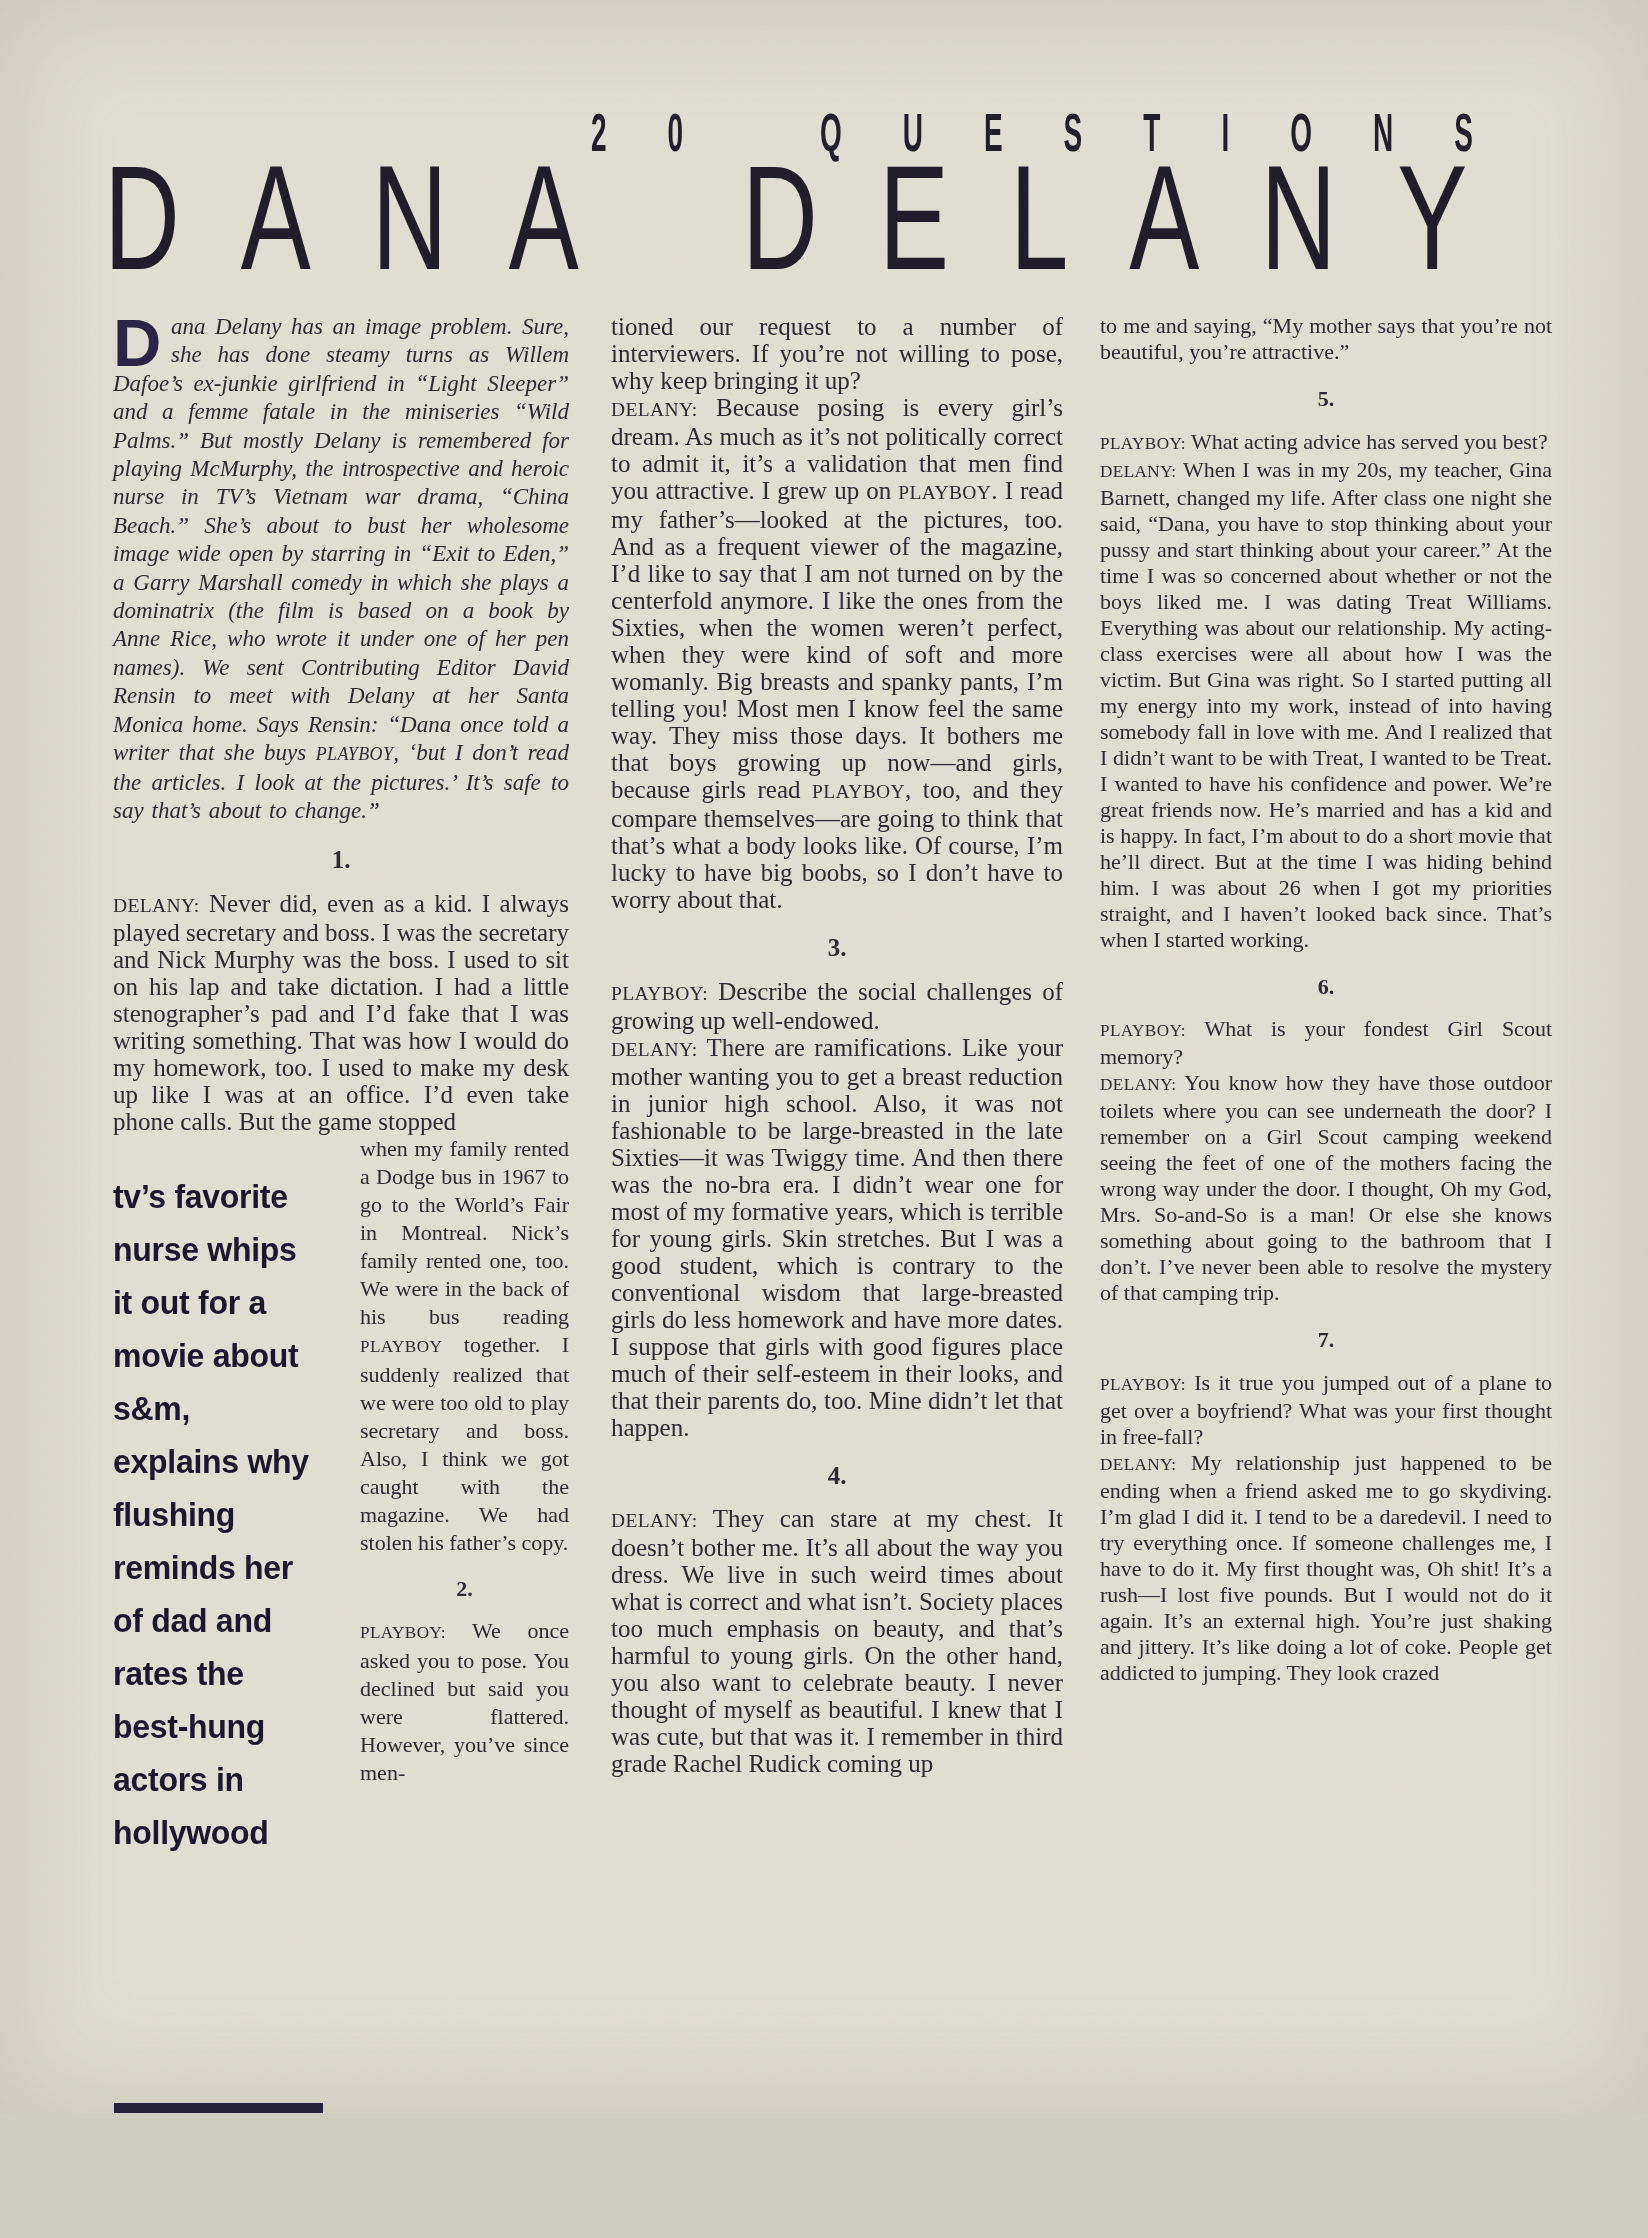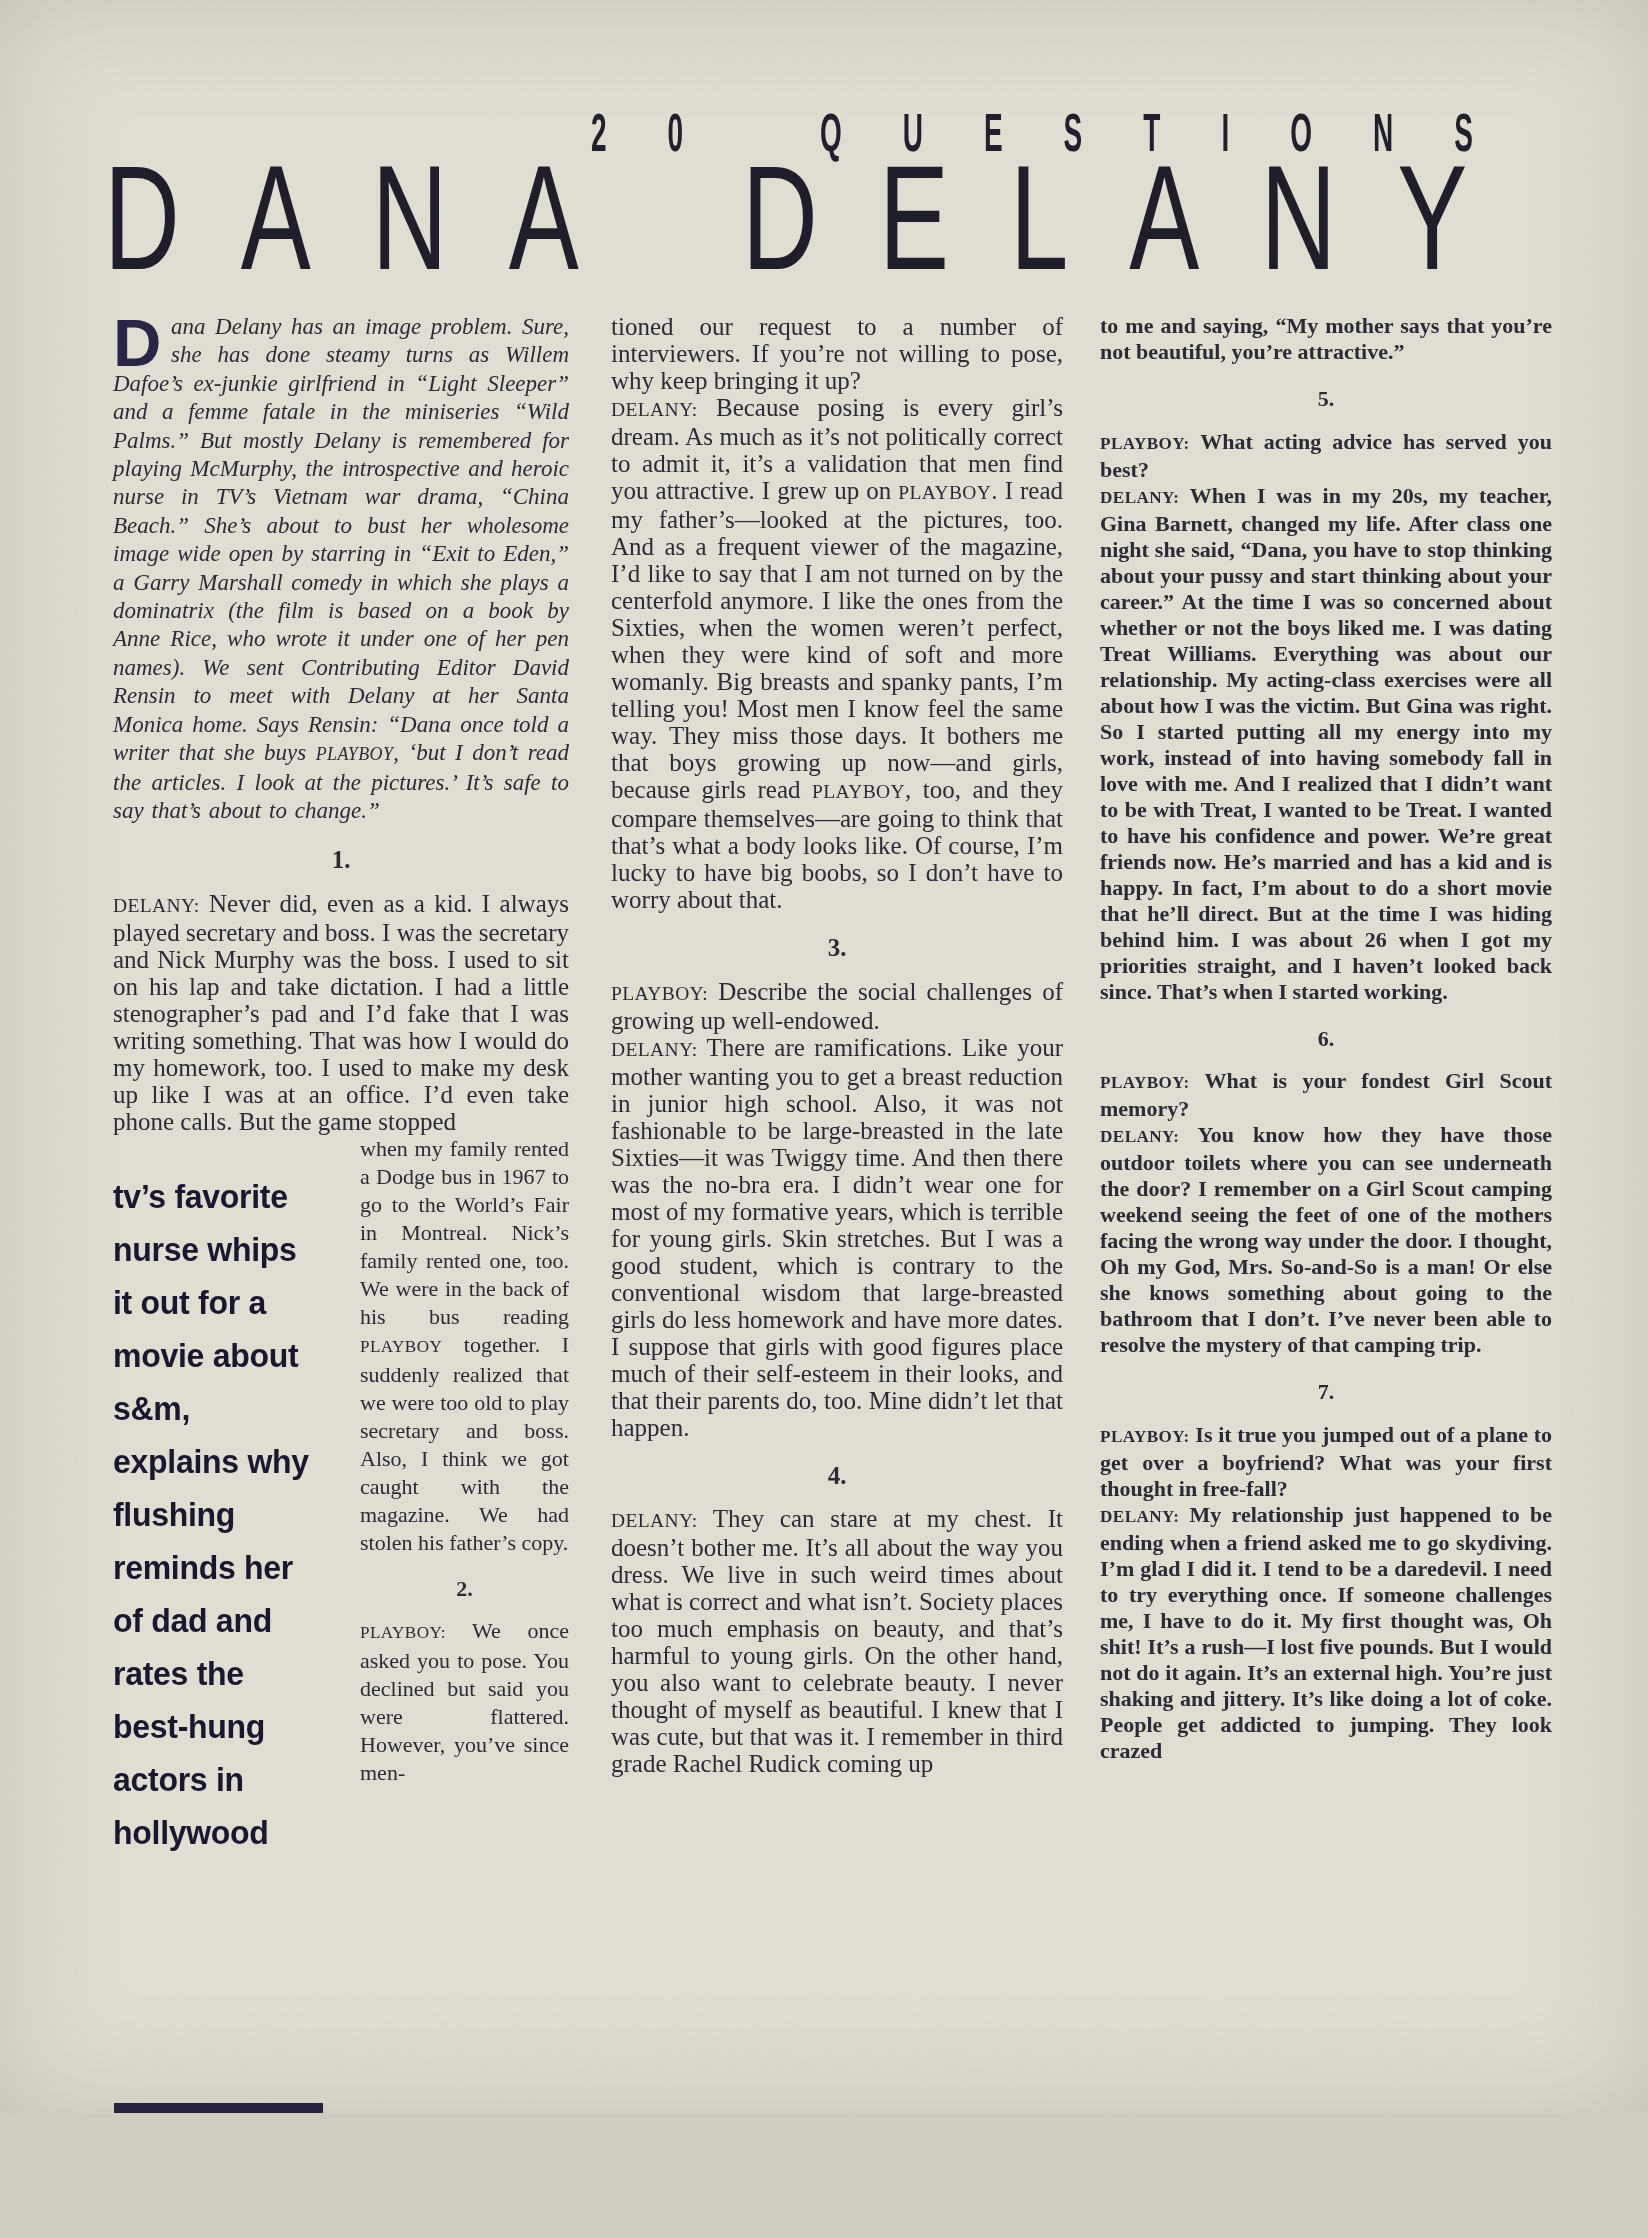--- a/index.html
+++ b/index.html
@@ -24,21 +24,21 @@
     color:#1e1b28; transform:scaleY(1.42); transform-origin:left top;
   }
 
   .col { position:absolute; top:313px; }
   .col1 { left:113px; width:456px; }
   .col2 { left:611px; width:452px; }
   .col3 { left:1100px; width:452px; }
 
   .blk { margin:0; text-align:justify; hyphens:auto; -webkit-hyphens:auto; }
   .col1 .blk, .col2 .blk { font-size:25px; line-height:27px; }
-  .col3 .blk { font-size:22px; line-height:26px;font-weight:bold; }
+  .col3 .blk { font-size:22px; line-height:26px; }
 
   .intro { font-style:italic; font-size:23px !important; line-height:28.4px !important; word-spacing:2.1px; }
   .dropcap {
     float:left; font-style:normal; font-family:"Liberation Sans", sans-serif; font-weight:700;
     font-size:67px; line-height:53px; padding:2.8px 9.7px 0 0; color:#282245;
   }
   .qnum {
     text-align:center; font-weight:700; font-size:23.6px;
     margin:21px 0 16.6px; hyphens:none;
   }

